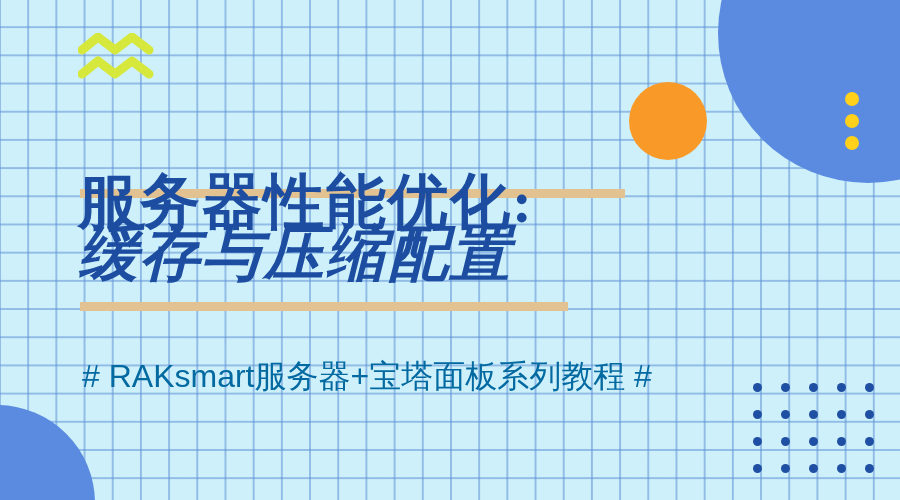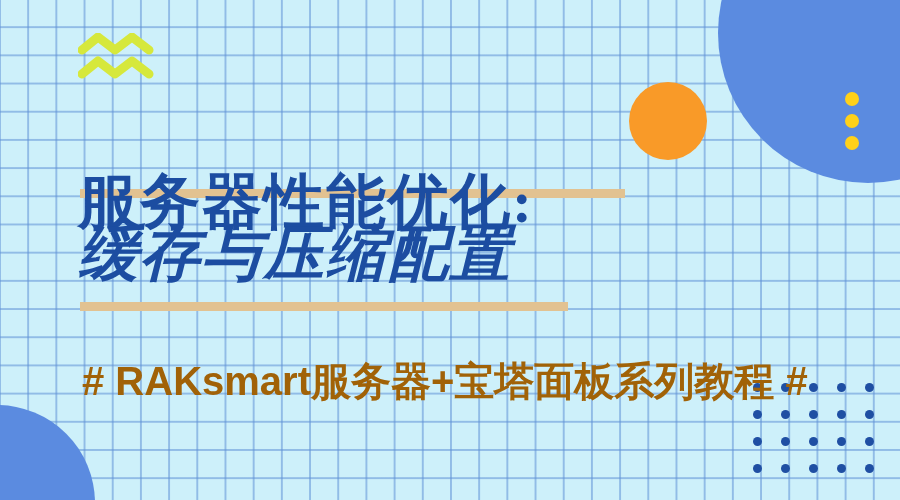--- a/index.html
+++ b/index.html
@@ -114,23 +114,23 @@
     line-height: 1;
     white-space: nowrap;
   }
   .title-line-1 { top: 128px; margin-top: 44px; }
   .title-line-2 { top: 224px; font-style: italic; }
 
   .subtitle {
     position: absolute;
     left: 82px;
     top: 357px;
-    color: #a16207;
-    font-size: 40px;
-    font-weight: bold;
+    color: #0369a1;
+    font-size: 32px;
+    font-weight: normal;
     letter-spacing: 0px;
     line-height: 1.2;
     white-space: nowrap;
   }
 </style>
 </head>
 <body>
 
 <div id="poster">
 

